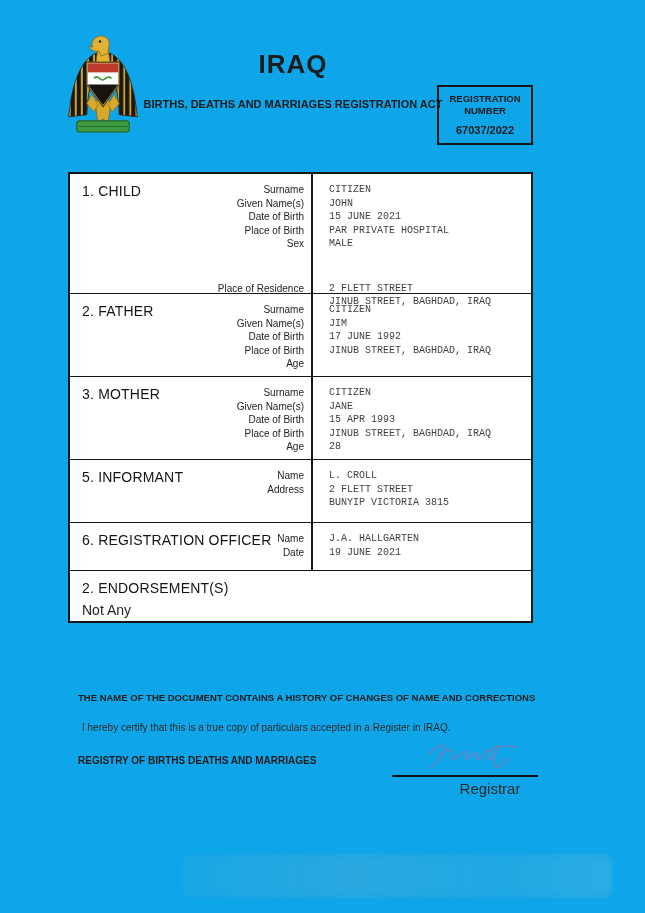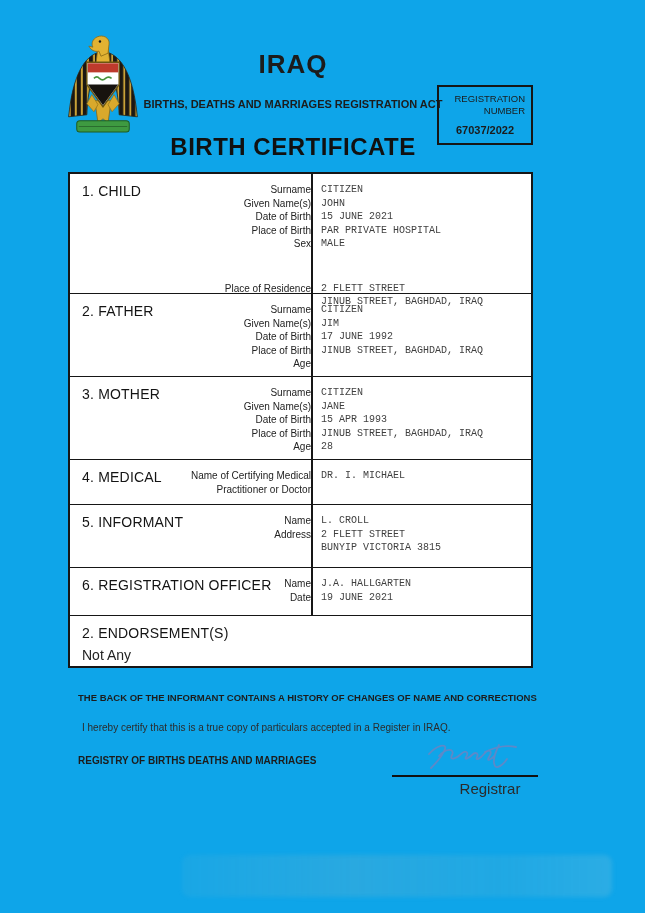--- a/index.html
+++ b/index.html
@@ -10,38 +10,38 @@
   
   .emblem { position:absolute; left:64px; top:34px; width:78px; height:103px; }
   .h-country { position:absolute; left:68px; top:49px; width:450px; text-align:center;
                font-size:26px; font-weight:bold; letter-spacing:1px; color:#1c1c1c; }
   .h-act { position:absolute; left:68px; top:98px; width:450px; text-align:center;
            font-size:11px; font-weight:bold; color:#1c1c1c; }
   .h-title { position:absolute; left:68px; top:133px; width:450px; text-align:center;
              font-size:24px; font-weight:bold; letter-spacing:0.5px; color:#111; }
   .reg-box { position:absolute; left:437px; top:85px; width:96px; height:60px;
              border:2px solid var(--line); text-align:center; padding-top:6px; }
-  .reg-box .rlbl { font-size:9.5px; font-weight:normal; line-height:11.5px; padding:0 6px;text-align:right; }
+  .reg-box .rlbl { font-size:9.5px; font-weight:bold; line-height:11.5px; padding:0 6px; }
   .reg-box .rnum { font-size:11px; font-weight:bold; margin-top:8px; }
 
   
   .cert-table { position:absolute; left:68px; top:172px; width:465px;
                 border:2px solid var(--line); background:#fff; }
   .sec { position:relative; border-top:1.5px solid var(--line); }
   .sec.first { border-top:none; }
   .sec.divided::after { content:""; position:absolute; top:0; bottom:0; left:241px;
                         width:1.5px; background:var(--line); }
   .sec-h { position:absolute; left:12px; top:9px; font-size:14px; font-weight:normal;
            color:#141414; letter-spacing:0.2px; white-space:nowrap; z-index:2; }
   .rows { position:absolute; top:9px; left:0; right:0; }
   .frow { display:flex; }
   .frow.gap { margin-top:31px; }
-  .lbl { width:241px; text-align:right; font-size:10px;
+  .lbl { width:241px; text-align:right; padding-right:7px; font-size:10px;
          line-height:13.5px; color:#232323; }
-  .val { flex:1; padding-left:10px; font-family:"Liberation Mono","DejaVu Sans Mono",monospace;
+  .val { flex:1; padding-left:18px; font-family:"Liberation Mono","DejaVu Sans Mono",monospace;
          font-size:10px; line-height:13.5px; color:#3f3f3f; white-space:nowrap; }
   .s1{height:119px} .s2{height:83px} .s3{height:83px} .s4{height:45px}
   .s5{height:63px} .s6{height:48px} .s7{height:51px}
   .endors-note { position:absolute; left:12px; top:31px; font-size:14px; color:#232323; }
 
   
   .f-note1 { position:absolute; left:78px; top:692px; font-size:9.5px; font-weight:bold; color:#1c1c1c; }
   .f-cert { position:absolute; left:82px; top:722px; font-size:10px; color:#2b2b2b; }
   .f-reg { position:absolute; left:78px; top:755px; font-size:10px; font-weight:bold; color:#1c1c1c; }
   .sig { position:absolute; left:422px; top:741px; width:102px; height:34px; }
@@ -84,21 +84,20 @@
     <path d="M23,29 L53,29 L53,38 L23,38 Z" fill="#be3a2c"></path>
     <path d="M23,50 L53,50 L38,70.5 Z" fill="#17130e"></path>
     <path d="M29,44 q3,-3 5.5,0 q3,3 6,0 q2.5,-2.5 6,0" fill="none" stroke="#46923c" stroke-width="1.6"></path>
 
     <rect x="12" y="86" width="52" height="11" rx="3" fill="#3e9a41" stroke="#1f5c23" stroke-width="1"></rect>
     <path d="M14,91.5 h48" stroke="#2a6e2e" stroke-width="1"></path>
   </svg>
 
   <div class="h-country">IRAQ</div>
   <div class="h-act">BIRTHS, DEATHS AND MARRIAGES REGISTRATION ACT</div>
-  <div class="h-title">BIRTH CERTIFICATE</div>
 
   <div class="reg-box">
     <div class="rlbl">REGISTRATION NUMBER</div>
     <div class="rnum">67037/2022</div>
   </div>
 
   <div class="cert-table">
 
     <div class="sec s1 first divided">
       <div class="sec-h">1. CHILD</div>
@@ -205,34 +204,20 @@
         </div>
         <div class="frow">
           <div class="lbl">Age</div>
           <div class="val">
               <div>28</div>
             </div>
         </div>
       </div>
     </div>
 
-    <div class="sec s4 divided">
-      <div class="sec-h">4. MEDICAL</div>
-      <div class="rows">
-        <div class="frow">
-          <div class="lbl">
-              <div>Name of Certifying Medical</div>
-              <div>Practitioner or Doctor</div>
-            </div>
-          <div class="val">
-              <div>DR. I. MICHAEL</div>
-            </div>
-        </div>
-      </div>
-    </div>
 
     <div class="sec s5 divided">
       <div class="sec-h">5. INFORMANT</div>
       <div class="rows">
         <div class="frow">
           <div class="lbl">Name</div>
           <div class="val">
               <div>L. CROLL</div>
             </div>
         </div>
@@ -264,21 +249,21 @@
       </div>
     </div>
 
     <div class="sec s7">
       <div class="sec-h">2. ENDORSEMENT(S)</div>
       <div class="endors-note">Not Any</div>
     </div>
 
   </div>
 
-  <div class="f-note1">THE BACK OF THE INFORMANT CONTAINS A HISTORY OF CHANGES OF NAME AND CORRECTIONS</div>
+  <div class="f-note1">THE NAME OF THE DOCUMENT CONTAINS A HISTORY OF CHANGES OF NAME AND CORRECTIONS</div>
   <div class="f-cert">I hereby certify that this is a true copy of particulars accepted in a Register in IRAQ.</div>
   <div class="f-reg">REGISTRY OF BIRTHS DEATHS AND MARRIAGES</div>
 
   <svg class="sig" viewBox="0 0 100 34">
     <path d="M6,13 C14,4 24,2 22,8 C20,14 12,23 8,27 M16,15 C24,6 32,8 29,14 C26,20 33,18 38,13
              C43,8 46,12 43,16 C41,19 45,18 49,14 C53,10 56,13 54,16 C52,20 57,18 61,13
              C66,7 70,10 66,16 C63,21 68,19 72,14 M76,4 C72,12 69,20 72,25 C74,28 80,24 84,18
              M62,11 C72,6 84,4 93,6" fill="none" stroke-width="1.8" stroke-linecap="round"></path>
   </svg>
   <div class="sig-line"></div>

